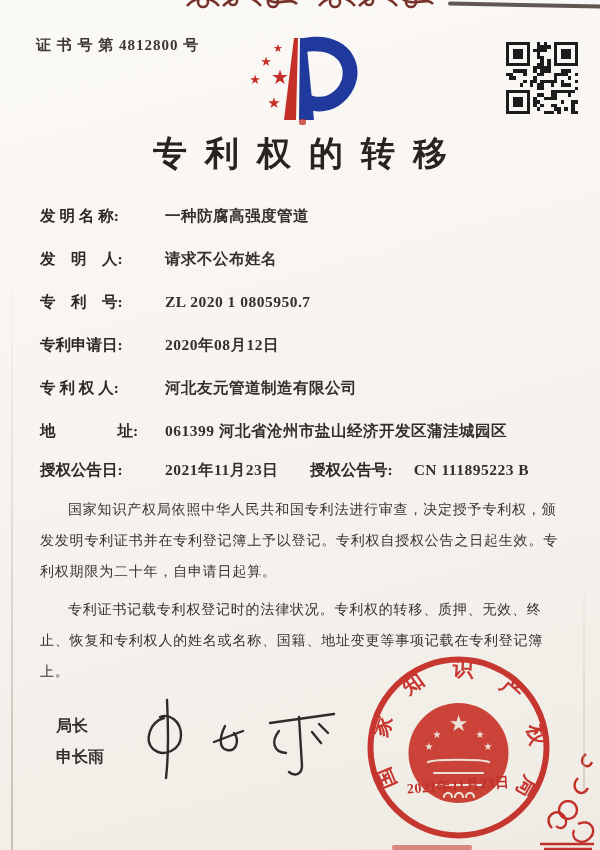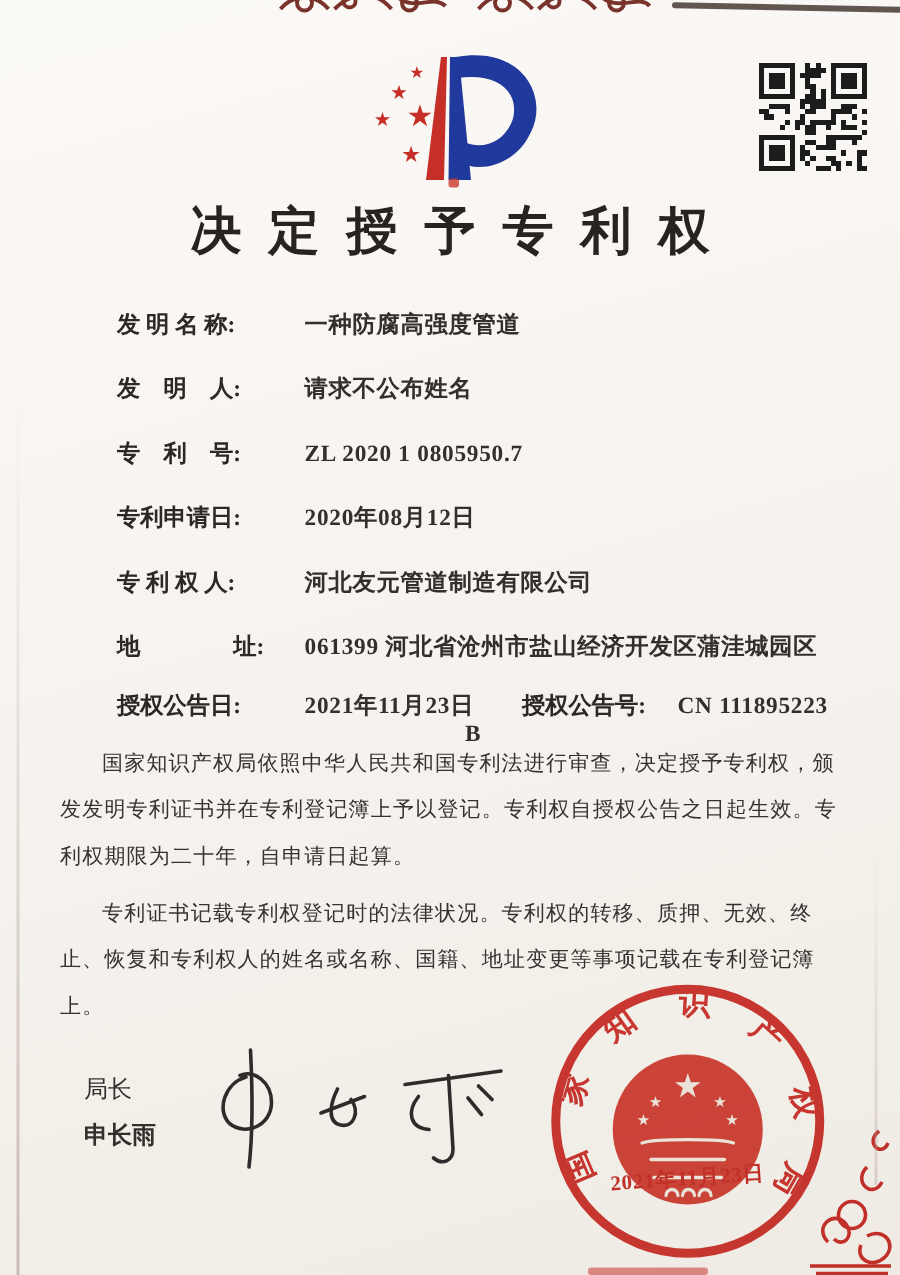--- a/index.html
+++ b/index.html
@@ -14,27 +14,27 @@
   .top-line{left:448px;top:3px;width:155px;height:4px;background:#453a33;transform:rotate(1.2deg);border-radius:2px;opacity:.85;}
   .cert-number{left:36px;top:36px;font-size:15px;letter-spacing:1px;color:#3a3632;font-weight:600;}
   .logo{left:228px;top:26px;width:150px;height:108px;}
   .qr{left:506px;top:42px;width:72px;height:72px;}
   .qr rect{fill:#1c1c1c;}
   .speck{left:299px;top:119px;width:7px;height:6px;background:#c9372c;border-radius:2px;opacity:.8;}
   .title{left:0;top:131px;width:600px;text-align:center;font-size:34px;font-weight:700;
          letter-spacing:18px;padding-left:18px;box-sizing:border-box;color:#262320;}
   .fields{left:40px;top:206px;width:525px;font-size:15.5px;}
   .field-row{height:43px;}
-  .field-label{display:inline-block;min-width:104px;font-weight:700;color:#2b2825;white-space:pre;margin-left:38px;}
+  .field-label{display:inline-block;min-width:104px;font-weight:700;color:#2b2825;white-space:pre;}
   .field-value{margin-left:21px;color:#33302c;font-weight:600;letter-spacing:.5px;}
   .grant-row{margin-top:-4px;height:40px;}
   .grant-right{position:absolute;left:270px;}
   .paragraphs{left:40px;top:494px;width:524px;font-size:14px;line-height:31px;color:#36322e;letter-spacing:.8px;}
   .paragraphs p{margin:0 0 7px 0;text-indent:2em;}
-  .signoff-title{left:56px;top:716px;font-size:16px;font-weight:400;color:#332f2b;}
+  .signoff-title{left:56px;top:716px;font-size:16px;font-weight:700;color:#332f2b;}
   .signoff-name{left:56px;top:747px;font-size:16px;font-weight:700;color:#332f2b;}
   .signature{left:122px;top:690px;width:230px;height:96px;}
   .signature path{stroke:#2e2c2a;stroke-width:2.4;fill:none;stroke-linecap:round;stroke-linejoin:round;}
   .seal{left:366px;top:650px;width:195px;height:196px;mix-blend-mode:multiply;opacity:.93;}
   .seal-ring{fill:none;stroke:#cf2b24;stroke-width:6;}
   .seal-char{font-size:21px;font-weight:700;fill:#cf2b24;font-family:"Liberation Serif",serif;}
   .emblem-disc{fill:#d43a2e;}
   .emblem-star{fill:#f8f4ee;text-anchor:middle;font-family:"DejaVu Sans",sans-serif;}
   .emblem-line{stroke:#f8f4ee;stroke-width:2.2;fill:none;stroke-linecap:round;}
   .seal-date{font-size:14px;fill:#c8241c;font-weight:700;letter-spacing:.5px;text-anchor:middle;}
@@ -61,20 +61,21 @@
       <circle cx="150" cy="8" r="5"></circle>
         <path d="M134,12 C144,0 160,0 170,12"></path>
         <circle cx="184" cy="7" r="4"></circle>
       <path d="M174,12 C186,0 202,0 212,12"></path>
         <circle cx="226" cy="8" r="5"></circle>
         <path d="M216,4 C228,14 242,2 248,10"></path>
     </g>
   </svg>
   <div class="abs top-line"></div>
 
+  <div class="abs cert-number">证 书 号 第 4812800 号</div>
 
   <svg class="abs logo" viewBox="0 0 150 108">
     <g fill="#c62f28">
       <text x="50" y="26" font-size="11" text-anchor="middle" font-family="DejaVu Sans,sans-serif">★</text>
       <text x="38" y="40" font-size="13" text-anchor="middle" font-family="DejaVu Sans,sans-serif">★</text>
       <text x="27" y="58" font-size="13" text-anchor="middle" font-family="DejaVu Sans,sans-serif">★</text>
       <text x="52" y="58" font-size="20" text-anchor="middle" font-family="DejaVu Sans,sans-serif">★</text>
       <text x="46" y="82" font-size="15" text-anchor="middle" font-family="DejaVu Sans,sans-serif">★</text>
       <polygon points="70,12 66,12 56,94 68,94"></polygon>
     </g>
@@ -289,21 +290,21 @@
       <rect x="1" y="20" width="1" height="1"></rect>
       <rect x="2" y="20" width="1" height="1"></rect>
       <rect x="3" y="20" width="1" height="1"></rect>
       <rect x="4" y="20" width="1" height="1"></rect>
       <rect x="5" y="20" width="1" height="1"></rect>
       <rect x="6" y="20" width="1" height="1"></rect>
     </svg>
 
   <div class="abs speck"></div>
 
-  <div class="abs title">决定授予专利权</div>
+  <div class="abs title">专利权的转移</div>
 
   <div class="abs fields">
     <div class="field-row">
       <span class="field-label">发 明 名 称:</span><span class="field-value">一种防腐高强度管道</span>
     </div>
     <div class="field-row">
       <span class="field-label">发　明　人:</span><span class="field-value">请求不公布姓名</span>
     </div>
     <div class="field-row">
       <span class="field-label">专　利　号:</span><span class="field-value">ZL 2020 1 0805950.7</span>

